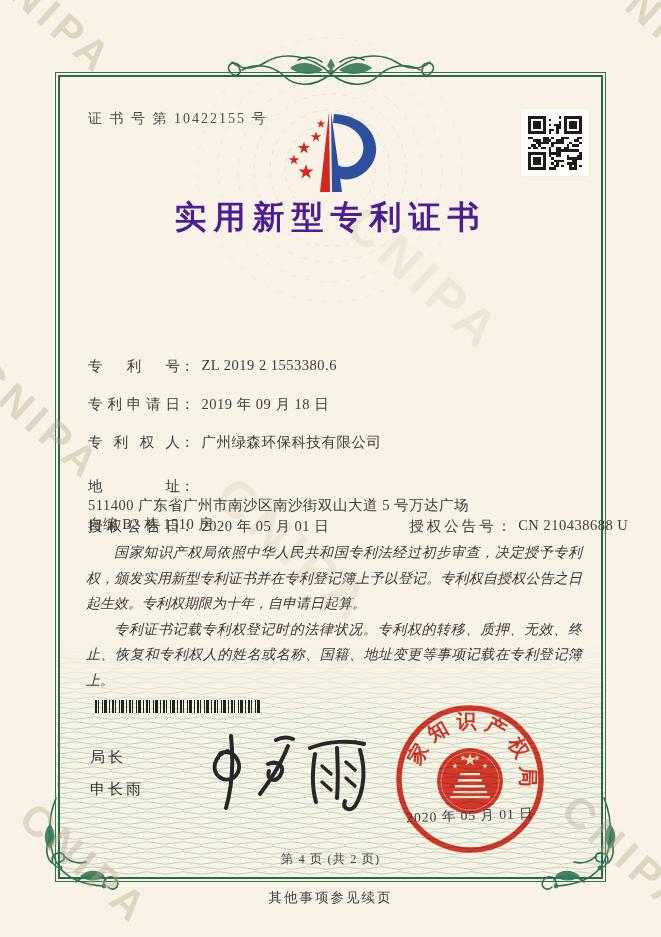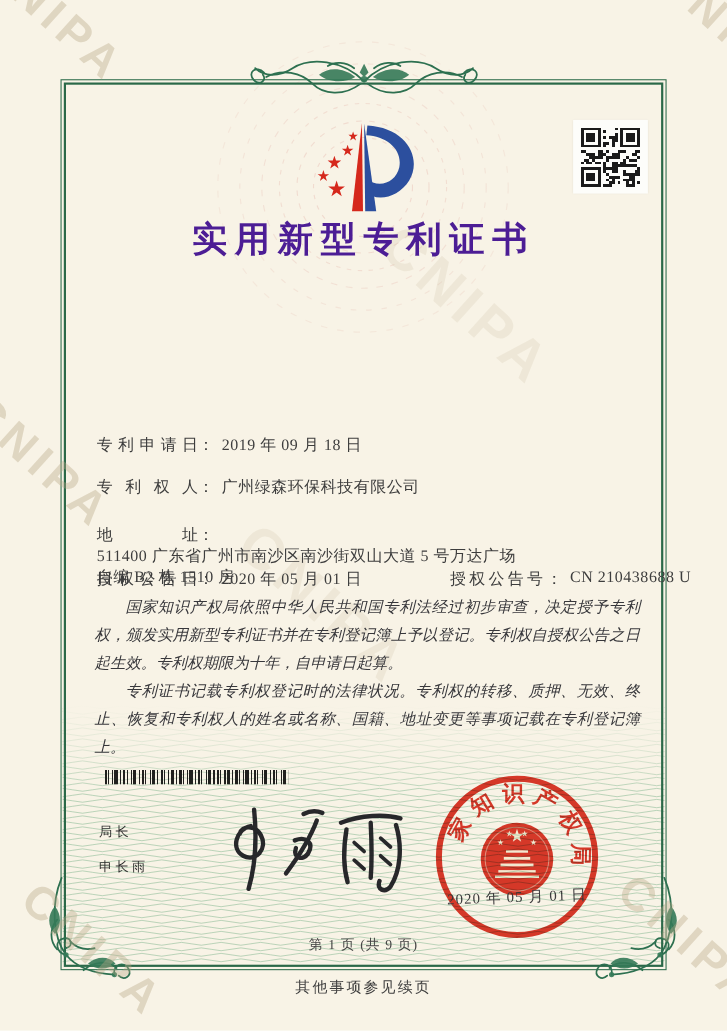--- a/index.html
+++ b/index.html
@@ -32,21 +32,21 @@
   .g2{margin-left:80px;}
   .g2label{display:inline-block;letter-spacing:3px;}
   .paras{position:absolute;left:86px;top:541px;width:496px;z-index:4;font-size:14px;line-height:25.5px;
          color:#37373b;text-align:justify;font-style:italic;font-family:Liberation Mono, monospace;}
   .paras p{margin:0;text-indent:2em;}
   .barcode{position:absolute;left:95px;top:700px;width:167px;height:13px;z-index:4;
      background:repeating-linear-gradient(90deg,#20201e 0 2px,transparent 2px 3px,#20201e 3px 4px,
       transparent 4px 7px,#20201e 7px 8px,transparent 8px 9px,#20201e 9px 12px,transparent 12px 14px,
       #20201e 14px 15px,transparent 15px 17px);}
   .official{position:absolute;left:90px;z-index:4;font-family:"Liberation Sans","DejaVu Sans",sans-serif;
-            font-size:12px;letter-spacing:3px;color:#2e2e2e;}
+            font-size:15px;letter-spacing:3px;color:#2e2e2e;}
   .signature{position:absolute;left:198px;top:726px;z-index:4;}
   .seal{position:absolute;left:384px;top:693px;z-index:5;opacity:.92;mix-blend-mode:multiply;}
   .pagenum{position:absolute;left:0;top:851px;width:100%;text-align:center;font-size:12.5px;
            letter-spacing:1px;color:#454545;z-index:4;}
   .continuation{position:absolute;left:0;top:889px;width:100%;text-align:center;font-size:13.5px;
                 letter-spacing:2px;color:#3d3d3d;z-index:4;}
 </style>
 </head>
 <body>
 
@@ -172,20 +172,21 @@
   </svg>
 
   <div class="wm" style="left:-30px;top:-10px;">CNIPA</div>
   <div class="wm" style="left:585px;top:2px;">CNIPA</div>
   <div class="wm" style="left:-42px;top:396px;">CNIPA</div>
   <div class="wm faint" style="left:330px;top:248px;">CNIPA</div>
   <div class="wm faint" style="left:200px;top:520px;">CNIPA</div>
   <div class="wm" style="left:6px;top:840px;">CNIPA</div>
   <div class="wm" style="left:548px;top:832px;">CNIPA</div>
 
+  <div class="certno">证 书 号 第 10422155 号</div>
 
   <svg class="logo" width="102" height="90" viewBox="0 0 102 90">
     <defs>
       <path id="st" d="M0,-1 L0.225,-0.309 L0.951,-0.309 L0.363,0.118 L0.588,0.809 L0,0.382 L-0.588,0.809 L-0.363,0.118 L-0.951,-0.309 L-0.225,-0.309 Z"></path>
     </defs>
 
     <path fill="#2c4f9e" d="M58,6 C94,8 108,36 96,56 C86,72 66,76 56,66 L57,54 C68,64 84,58 87,44 C90,28 76,16 57,15 Z"></path>
 
     <path fill="#d5281c" d="M53,4 L44,84 L54,84 Z"></path>
     <path fill="#2c4f9e" d="M55,4 L56,84 L66,84 Z"></path>
@@ -334,20 +335,23 @@
           <rect x="10" y="20" width="1" height="1"></rect>
           <rect x="16" y="20" width="1" height="1"></rect>
           <rect x="17" y="20" width="1" height="1"></rect>
           <rect x="18" y="20" width="1" height="1"></rect>
         </g>
     </svg>
   </div>
 
   <div class="title">实用新型专利证书</div>
 
+  <div class="frow" style="top:357px">
+    <span class="flabel">专利号</span><span class="fcolon">：</span><span class="fvalue">ZL 2019 2 1553380.6</span>
+  </div>
   <div class="frow" style="top:395px">
     <span class="flabel">专利申请日</span><span class="fcolon">：</span><span class="fvalue">2019 年 09 月 18 日</span>
   </div>
   <div class="frow" style="top:433px">
     <span class="flabel">专利权人</span><span class="fcolon">：</span><span class="fvalue">广州绿森环保科技有限公司</span>
   </div>
   <div class="frow" style="top:477px">
     <span class="flabel">地址</span><span class="fcolon">：</span><span class="fvalue"><span class="addrline">511400 广东省广州市南沙区南沙街双山大道 5 号万达广场</span><span class="addrline">自编 B2 栋 1510 房</span></span>
   </div>
   <div class="frow" style="top:517px">
@@ -412,16 +416,16 @@
         <rect x="69" y="98" width="34" height="2.2"></rect>
         <rect x="66" y="103" width="40" height="2.2"></rect>
       </g>
       <defs>
         <path id="st2" d="M0,-1 L0.225,-0.309 L0.951,-0.309 L0.363,0.118 L0.588,0.809 L0,0.382 L-0.588,0.809 L-0.363,0.118 L-0.951,-0.309 L-0.225,-0.309 Z"></path>
       </defs>
     </g>
     <text x="86" y="127" text-anchor="middle" font-size="13.5" letter-spacing="1" fill="#2d2d33" transform="rotate(-2 86 122)" font-family="Liberation Serif, DejaVu Serif, serif">2020 年 05 月 01 日</text>
   </svg>
 
-  <div class="pagenum">第 1 页 (共 9 页)</div>
+  <div class="pagenum">第 4 页 (共 2 页)</div>
   <div class="continuation">其他事项参见续页</div>
 
 </div>
 
 </body></html>

